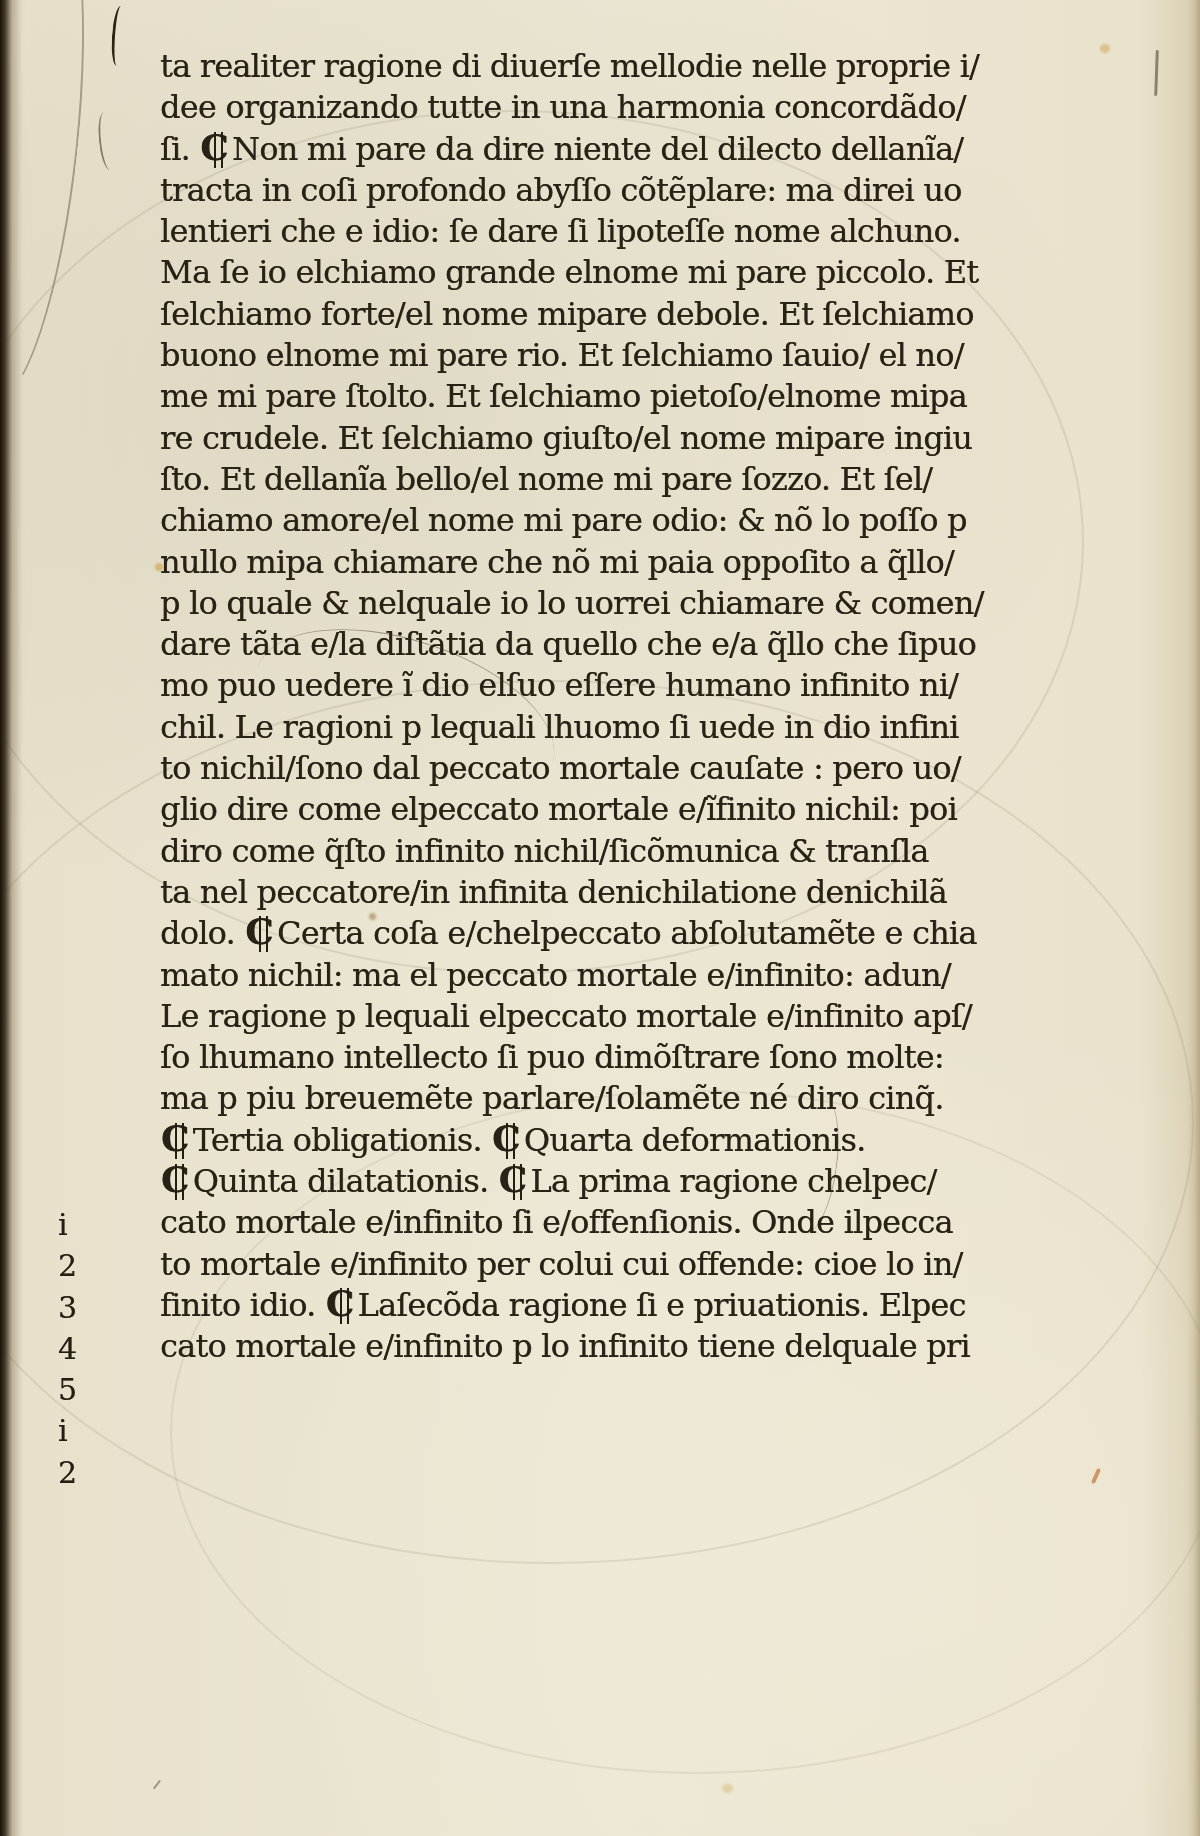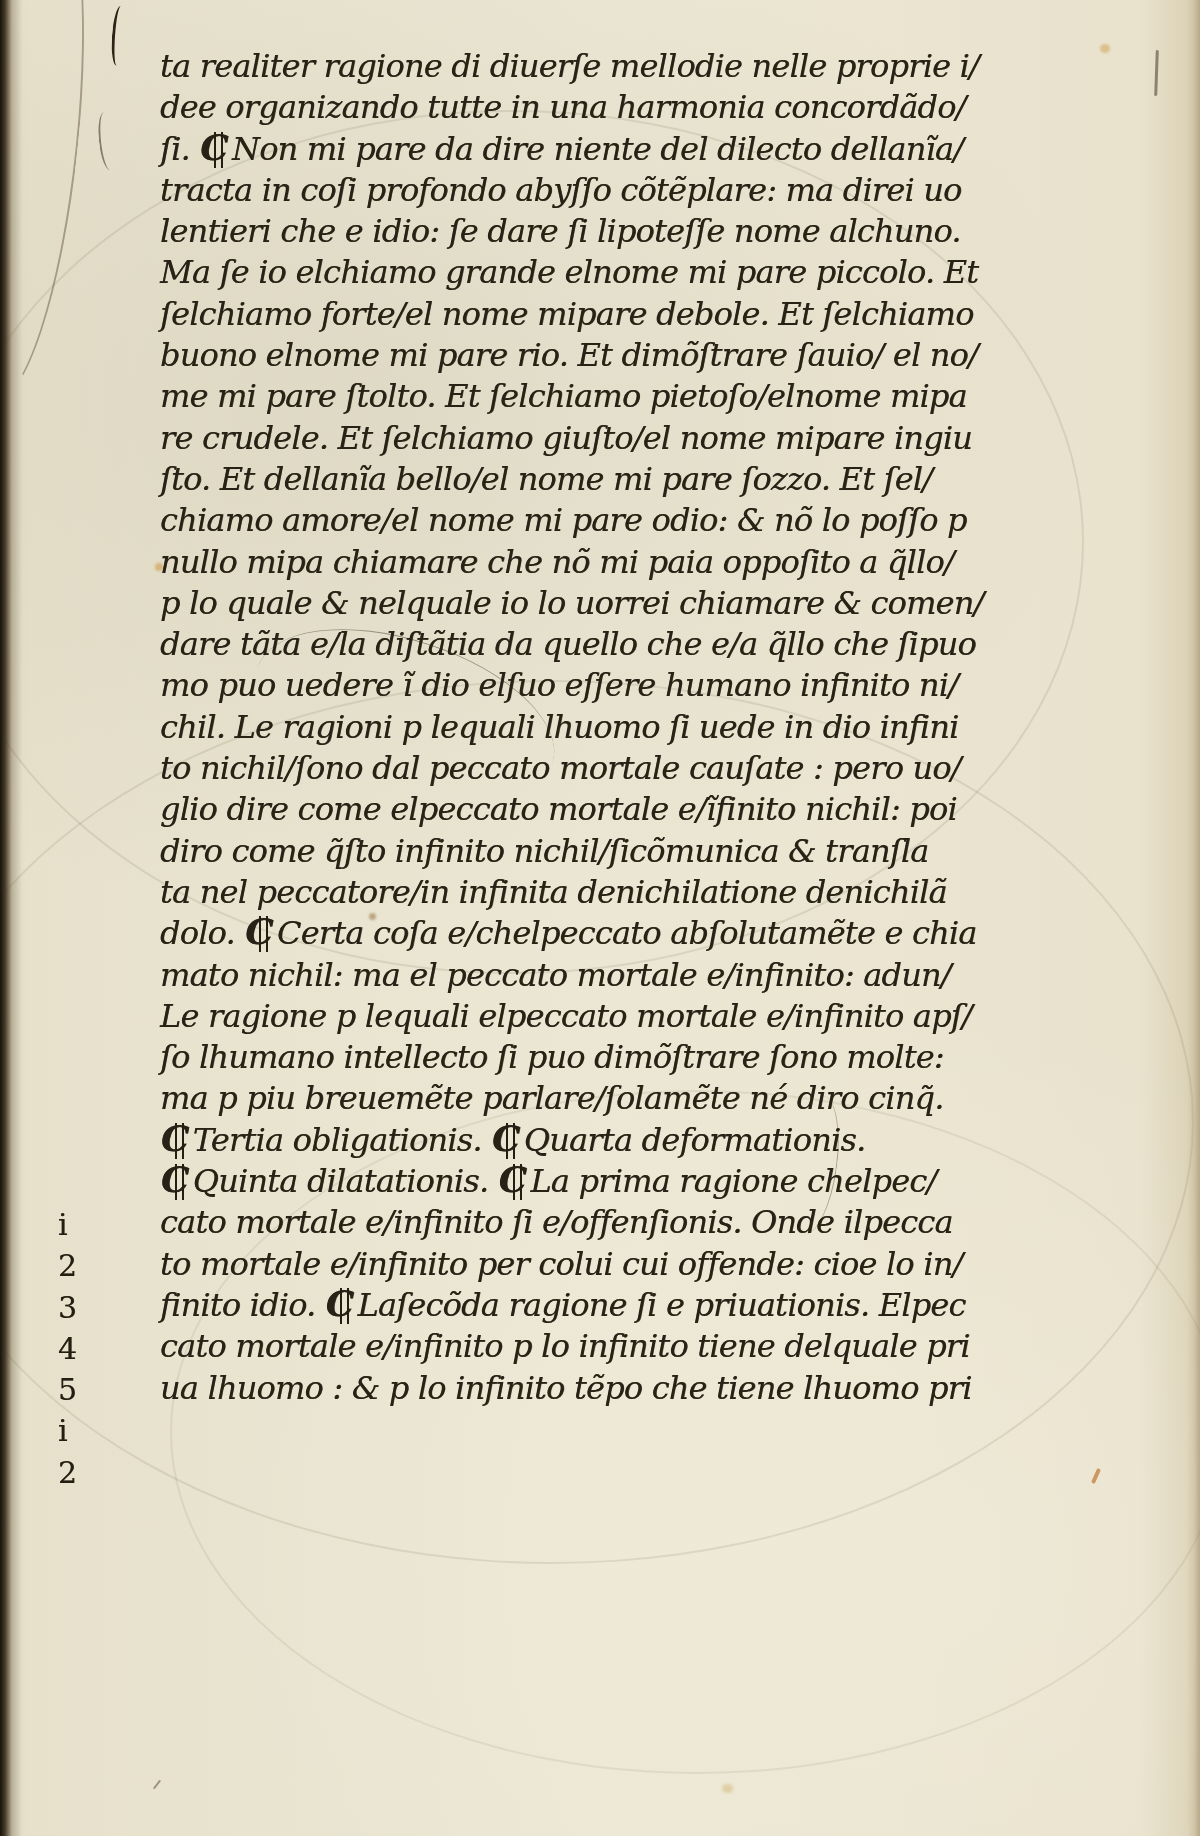--- a/index.html
+++ b/index.html
@@ -55,21 +55,20 @@
     border-radius:1px;transform:rotate(38deg);}
 
   
   .textblock{
     position:absolute;left:160px;top:46px;width:810px;
     font-size:32px;line-height:41.3px;
     color:#282115;
     letter-spacing:-0.8px;
     text-shadow:0.35px 0.35px 0.45px rgba(40,32,18,.65);
     white-space:nowrap;
-    font-style:italic;
   }
   .line{height:41.3px;}
   .cap{position:relative;display:inline-block;font-weight:bold;font-size:1.12em;
     padding:0 4px 0 1px;line-height:1;}
   .cap::after{content:"";position:absolute;left:46%;top:6%;bottom:-6%;width:5px;
     border-left:2.5px solid #241d11;border-right:2.5px solid #241d11;}
   .margin-col{
     position:absolute;left:58px;top:1204px;width:40px;
     font-size:30px;line-height:41.3px;color:#241d11;
     text-shadow:0.35px 0.35px 0.4px rgba(40,32,18,.6);
@@ -113,21 +112,21 @@
     </div>
 
   <div class="textblock">
       <div class="line">ta realiter ragione di diuerſe mellodie nelle proprie i/</div>
       <div class="line">dee organizando tutte in una harmonia concordãdo/</div>
       <div class="line">ſi. <span class="cap">C</span>Non mi pare da dire niente del dilecto dellanĩa/</div>
       <div class="line">tracta in coſi profondo abyſſo cõtẽplare: ma  direi uo</div>
       <div class="line">lentieri che e idio: ſe dare ſi lipoteſſe nome alchuno.</div>
       <div class="line">Ma ſe io elchiamo grande elnome mi pare piccolo. Et</div>
       <div class="line">ſelchiamo forte/el nome mipare debole. Et ſelchiamo</div>
-      <div class="line">buono elnome mi pare rio. Et dimõſtrare ſauio/ el no/</div>
+      <div class="line">buono elnome mi pare rio. Et ſelchiamo ſauio/ el no/</div>
       <div class="line">me mi pare ſtolto. Et ſelchiamo pietoſo/elnome mipa</div>
       <div class="line">re crudele. Et ſelchiamo giuſto/el nome mipare ingiu</div>
       <div class="line">ſto. Et dellanĩa bello/el nome mi pare ſozzo. Et ſel/</div>
       <div class="line">chiamo amore/el nome mi pare odio: &amp; nõ  lo poſſo p</div>
       <div class="line">nullo mipa chiamare che nõ mi paia oppoſito a q̃llo/</div>
       <div class="line">p lo quale &amp; nelquale io lo uorrei chiamare &amp;  comen/</div>
       <div class="line">dare tãta e/la diſtãtia da quello che e/a q̃llo  che ſipuo</div>
       <div class="line">mo puo uedere ĩ dio  elſuo eſſere humano  infinito ni/</div>
       <div class="line">chil. Le ragioni p lequali lhuomo ſi uede in dio infini</div>
       <div class="line">to nichil/ſono dal peccato mortale cauſate : pero uo/</div>
@@ -138,16 +137,15 @@
       <div class="line">mato nichil: ma el peccato mortale e/infinito: adun/</div>
       <div class="line">Le ragione p lequali elpeccato mortale e/infinito apſ/</div>
       <div class="line">ſo lhumano intellecto ſi puo dimõſtrare ſono  molte:</div>
       <div class="line">ma p piu breuemẽte parlare/ſolamẽte né diro  cinq̃.</div>
       <div class="line"><span class="cap">C</span>Tertia obligationis. <span class="cap">C</span>Quarta deformationis.</div>
       <div class="line"><span class="cap">C</span>Quinta dilatationis. <span class="cap">C</span>La prima ragione chelpec/</div>
       <div class="line">cato mortale e/infinito ſi e/offenſionis. Onde ilpecca</div>
       <div class="line">to mortale e/infinito per colui cui offende: cioe lo in/</div>
       <div class="line">finito idio. <span class="cap">C</span>Laſecõda ragione ſi e priuationis. Elpec</div>
       <div class="line">cato mortale e/infinito p lo infinito tiene delquale pri</div>
-      <div class="line">ua lhuomo : &amp; p lo infinito tẽpo che tiene lhuomo pri</div>
     </div>
 
 </div>
 
 </body></html>

